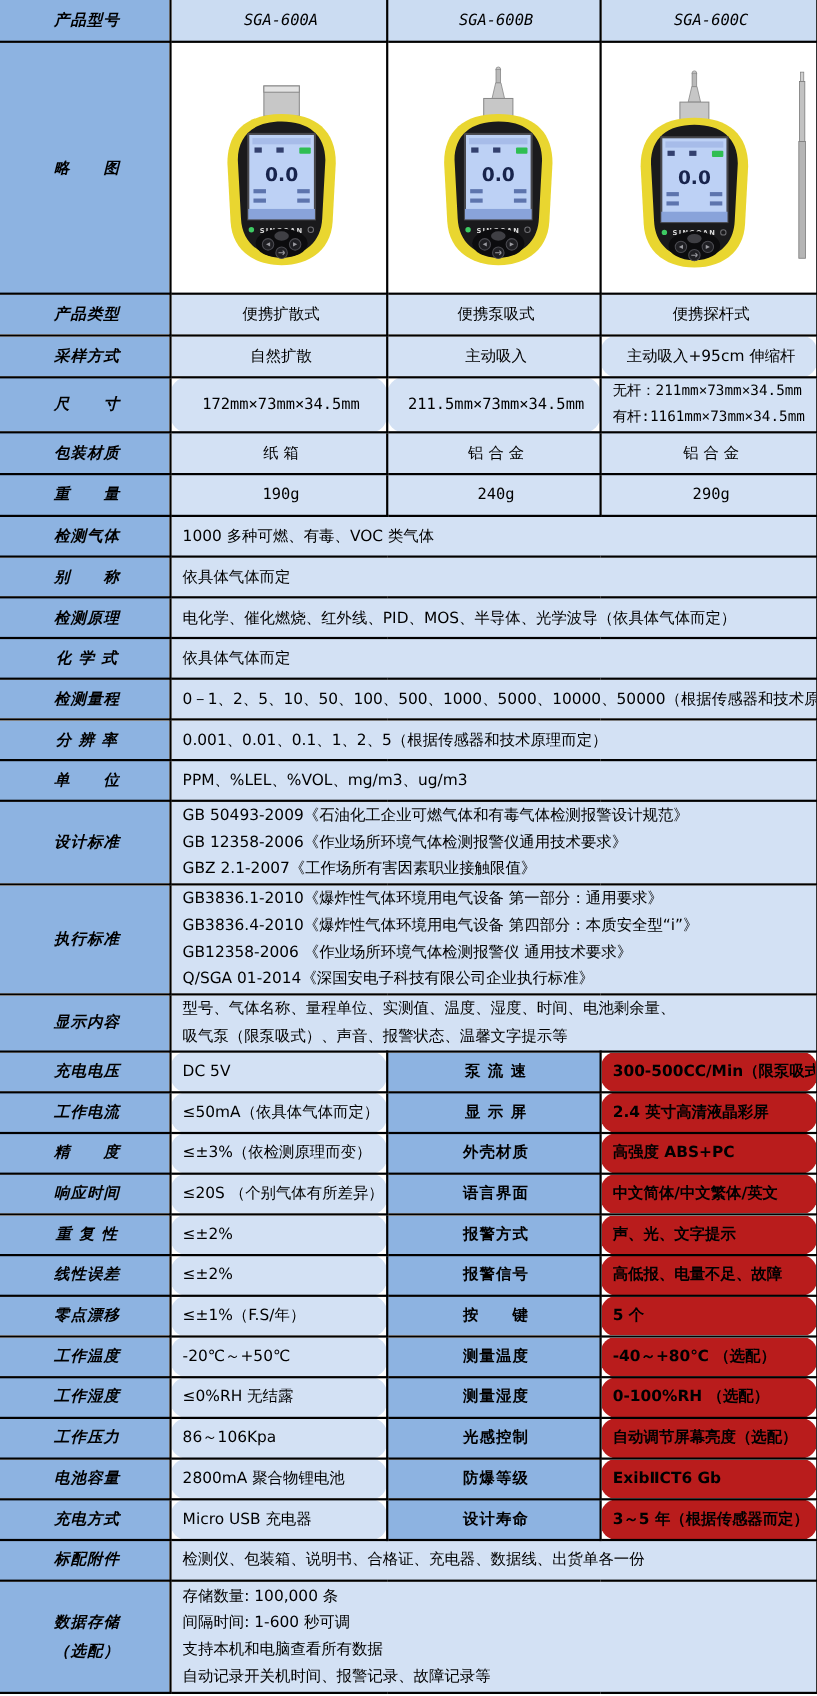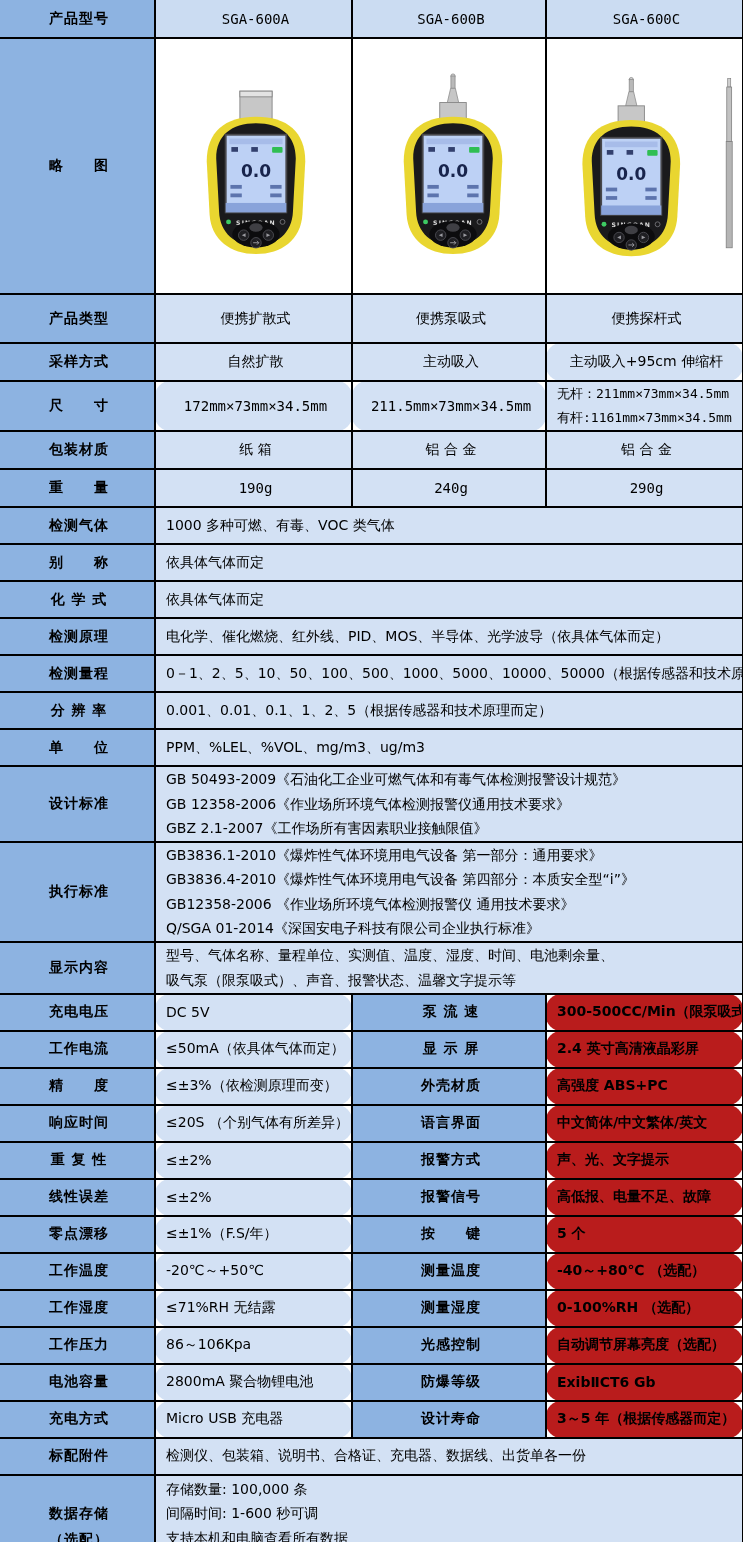--- a/index.html
+++ b/index.html
@@ -1,23 +1,23 @@
 <!DOCTYPE html>
 <html><head>
 <meta charset="utf-8">
 <style>
   * { box-sizing: border-box; }
   html,body { margin:0; padding:0; background:#ffffff; }
   body { width:743px; font-family:"DejaVu Sans","Liberation Sans",sans-serif; color:#000; }
   table.spec { border-collapse:collapse; width:743px; table-layout:fixed; }
   table.spec td { border:2px solid #000; padding:0 6px 0 10px; font-size:14px; overflow:hidden; vertical-align:middle; }
   table.spec tr:first-child > td { border-top:none; }
-  table.spec td:first-child { border-left:none; }
+  table.spec td:first-child { border-left:none;font-style:italic; }
   td.lbl { background:#8DB3E1; font-weight:bold; text-align:center; font-size:16px; letter-spacing:1px; padding:0 2px; }
-  td.hdr { background:#CBDCF2; text-align:center; font-family:"DejaVu Sans Mono","DejaVu Sans",monospace; font-size:15px; }
+  td.hdr { background:#CBDCF2; text-align:center; font-family:"DejaVu Sans Mono","DejaVu Sans",monospace; font-size:15px;font-style:italic; }
   td.v  { background:#D3E1F4; }
   td.v4 { background:#b91c1c;font-weight:bold; }
   td.c  { text-align:center; }
   td.photo { background:#ffffff; text-align:center; vertical-align:middle; padding:0; }
   .mono { font-family:"DejaVu Sans Mono","DejaVu Sans",monospace; }
   .nw { white-space:nowrap; }
   .tight { font-size:12px; }
   .sm { font-size:13.5px;border-radius:15px; }
   .lines div { line-height:24.5px; white-space:nowrap; }
   .lines2 div { line-height:25px; white-space:nowrap; }
@@ -83,21 +83,21 @@
   </colgroup>
   <tbody>
 
   <tr style="height:38px">
     <td class="lbl">产品型号</td>
     <td class="hdr">SGA-600A</td>
     <td class="hdr">SGA-600B</td>
     <td class="hdr">SGA-600C</td>
   </tr>
 
-  <tr style="height:256px">
+  <tr style="height:229px">
     <td class="lbl">略　　图</td>
     <td class="photo">
       <svg class="photo-svg" width="180" height="188" viewBox="0 0 190 196">
         <use href="#dev-cap"></use>
         <use href="#dev-body"></use>
       </svg>
     </td>
     <td class="photo">
       <svg class="photo-svg" width="180" height="188" viewBox="0 0 190 196">
         <use href="#dev-probe"></use>
@@ -110,21 +110,21 @@
           <use href="#dev-probe"></use>
           <use href="#dev-body"></use>
         </g>
         <g transform="translate(180,6)">
           <use href="#dev-rod"></use>
         </g>
       </svg>
     </td>
   </tr>
 
-  <tr style="height:49px">
+  <tr style="height:38px">
     <td class="lbl">产品类型</td>
     <td class="v c">便携扩散式</td>
     <td class="v c">便携泵吸式</td>
     <td class="v c">便携探杆式</td>
   </tr>
   <tr style="height:38px">
     <td class="lbl">采样方式</td>
     <td class="v c">自然扩散</td>
     <td class="v c">主动吸入</td>
     <td class="v c sm nw">主动吸入+95cm 伸缩杆</td>
@@ -153,26 +153,26 @@
 
   <tr style="height:37px">
     <td class="lbl">检测气体</td>
     <td class="v nw" colspan="3">1000 多种可燃、有毒、VOC 类气体</td>
   </tr>
   <tr style="height:37px">
     <td class="lbl">别　　称</td>
     <td class="v nw" colspan="3">依具体气体而定</td>
   </tr>
   <tr style="height:37px">
+    <td class="lbl">检测原理</td>
+    <td class="v nw" colspan="3">电化学、催化燃烧、红外线、PID、MOS、半导体、光学波导（依具体气体而定）</td>
+  </tr>
+  <tr style="height:37px">
     <td class="lbl">化 学 式</td>
     <td class="v nw" colspan="3">依具体气体而定</td>
-  </tr>
-  <tr style="height:37px">
-    <td class="lbl">检测原理</td>
-    <td class="v nw" colspan="3">电化学、催化燃烧、红外线、PID、MOS、半导体、光学波导（依具体气体而定）</td>
   </tr>
   <tr style="height:37px">
     <td class="lbl">检测量程</td>
     <td class="v nw tight" colspan="3">0－1、2、5、10、50、100、500、1000、5000、10000、50000（根据传感器和技术原理而定）</td>
   </tr>
   <tr style="height:37px">
     <td class="lbl">分 辨 率</td>
     <td class="v nw" colspan="3">0.001、0.01、0.1、1、2、5（根据传感器和技术原理而定）</td>
   </tr>
   <tr style="height:37px">
@@ -254,21 +254,21 @@
     <td class="v4 sm nw">5 个</td>
   </tr>
   <tr style="height:37px">
     <td class="lbl">工作温度</td>
     <td class="v sm nw">-20℃～+50℃</td>
     <td class="lbl">测量温度</td>
     <td class="v4 sm nw">-40～+80℃ （选配）</td>
   </tr>
   <tr style="height:37px">
     <td class="lbl">工作湿度</td>
-    <td class="v sm nw">≤71%RH 无结露</td>
+    <td class="v sm nw">≤0%RH 无结露</td>
     <td class="lbl">测量湿度</td>
     <td class="v4 sm nw">0-100%RH （选配）</td>
   </tr>
   <tr style="height:37px">
     <td class="lbl">工作压力</td>
     <td class="v sm nw">86～106Kpa</td>
     <td class="lbl">光感控制</td>
     <td class="v4 sm nw">自动调节屏幕亮度（选配）</td>
   </tr>
   <tr style="height:37px">

